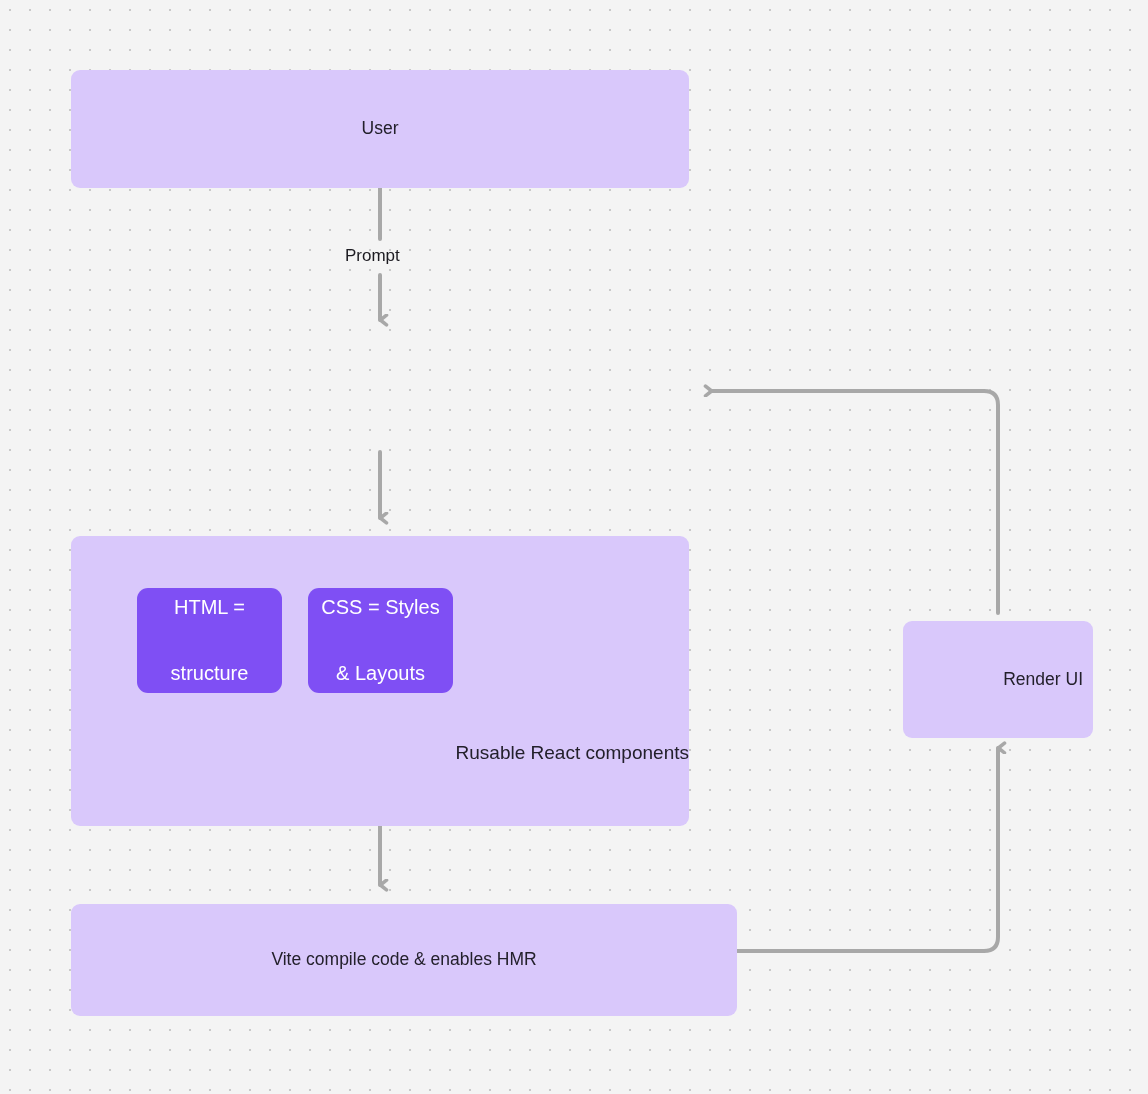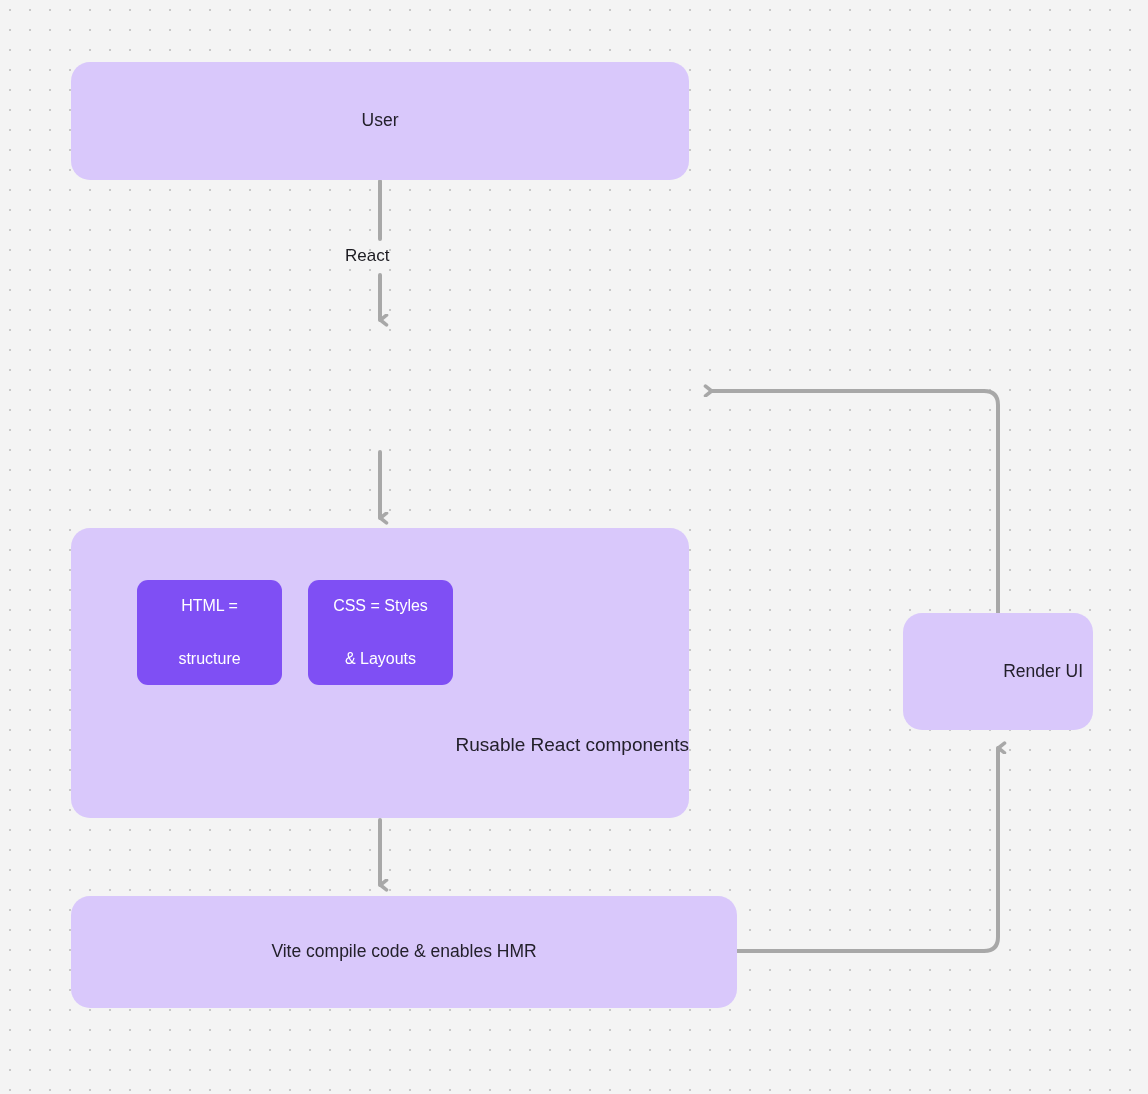--- a/index.html
+++ b/index.html
@@ -26,28 +26,29 @@
     left: 0;
     top: 0;
     width: 1148px;
     height: 1094px;
     pointer-events: none;
   }
   .node {
     position: absolute;
     box-sizing: border-box;
     background: #d9c8fb;
-    border-radius: 19px;
+    border-radius: 9px;
     display: flex;
     align-items: center;
     justify-content: center;
     color: #23202b;
     font-size: 17.5px;
     line-height: 1.35;
     text-align: center;
+    margin-top: 8px;
   }
   .node-label {
     display: block;
     padding: 0 10px;
   }
   .group-node {
     align-items: flex-start;
     justify-content: flex-start;
   }
   .chip-row {
@@ -57,21 +58,21 @@
     display: flex;
     gap: 26px;
   }
   .chip {
     box-sizing: border-box;
     width: 145px;
     height: 105px;
     background: #7f4ff4;
     border-radius: 11px;
     color: #ffffff;
-    font-size: 16px;
+    font-size: 20px;
     line-height: 1.65;
     display: flex;
     align-items: center;
     justify-content: center;
     text-align: center;
   }
   .chip span { display: block; padding: 0 6px; }
   .group-caption {
     position: absolute;
     left: 0;
@@ -113,21 +114,21 @@
 
     <path d="M380 452 L380 518" fill="none" stroke="#a8a8a8" stroke-width="4" stroke-linecap="round" marker-end="url(#arrowdown)"></path>
 
     <path d="M380 820 L380 885" fill="none" stroke="#a8a8a8" stroke-width="4" stroke-linecap="round" marker-end="url(#arrowdown)"></path>
 
     <path d="M692 951 L984 951 Q998 951 998 937 L998 748" fill="none" stroke="#a8a8a8" stroke-width="4" stroke-linecap="round" stroke-linejoin="round" marker-end="url(#arrowup)"></path>
 
     <path d="M998 613 L998 405 Q998 391 984 391 L712 391" fill="none" stroke="#a8a8a8" stroke-width="4" stroke-linecap="round" stroke-linejoin="round" marker-end="url(#arrowleft)"></path>
   </svg>
 
-  <div class="edge-label" style="left:345px; top:246px;">React</div>
+  <div class="edge-label" style="left:345px; top:246px;">Prompt</div>
 
   <div class="node" style="left:71px; top:62px; width:618px; height:118px;">
     <span class="node-label">User</span>
   </div>
 
 
   <div class="node group-node" style="left:71px; top:528px; width:618px; height:290px;">
 
     <div class="chip-row">
       <div class="chip">

